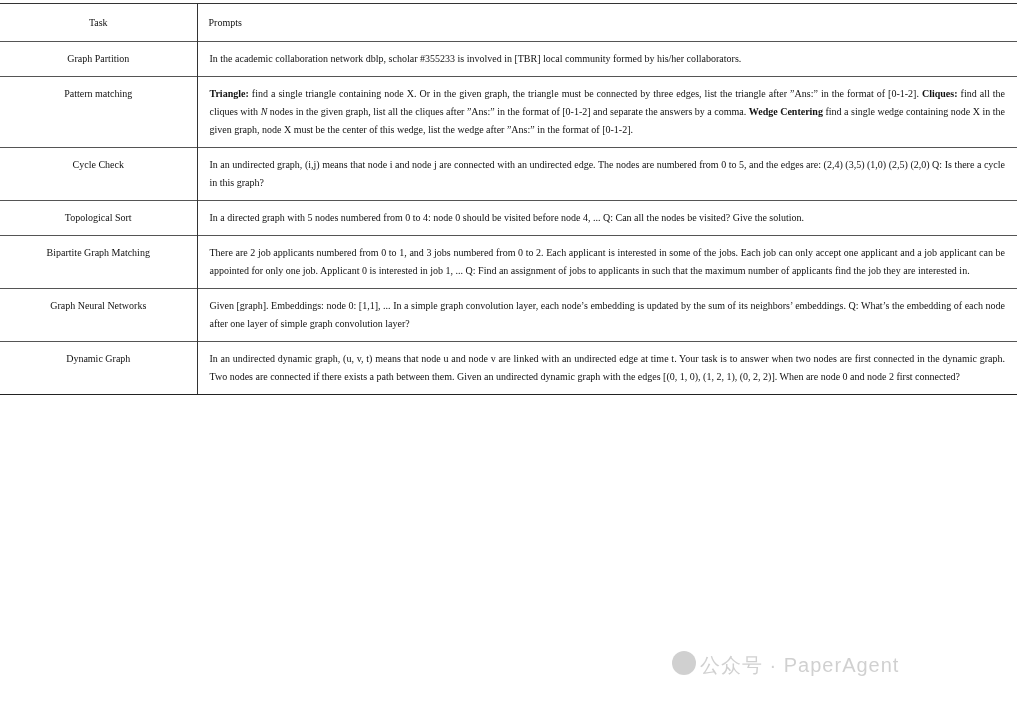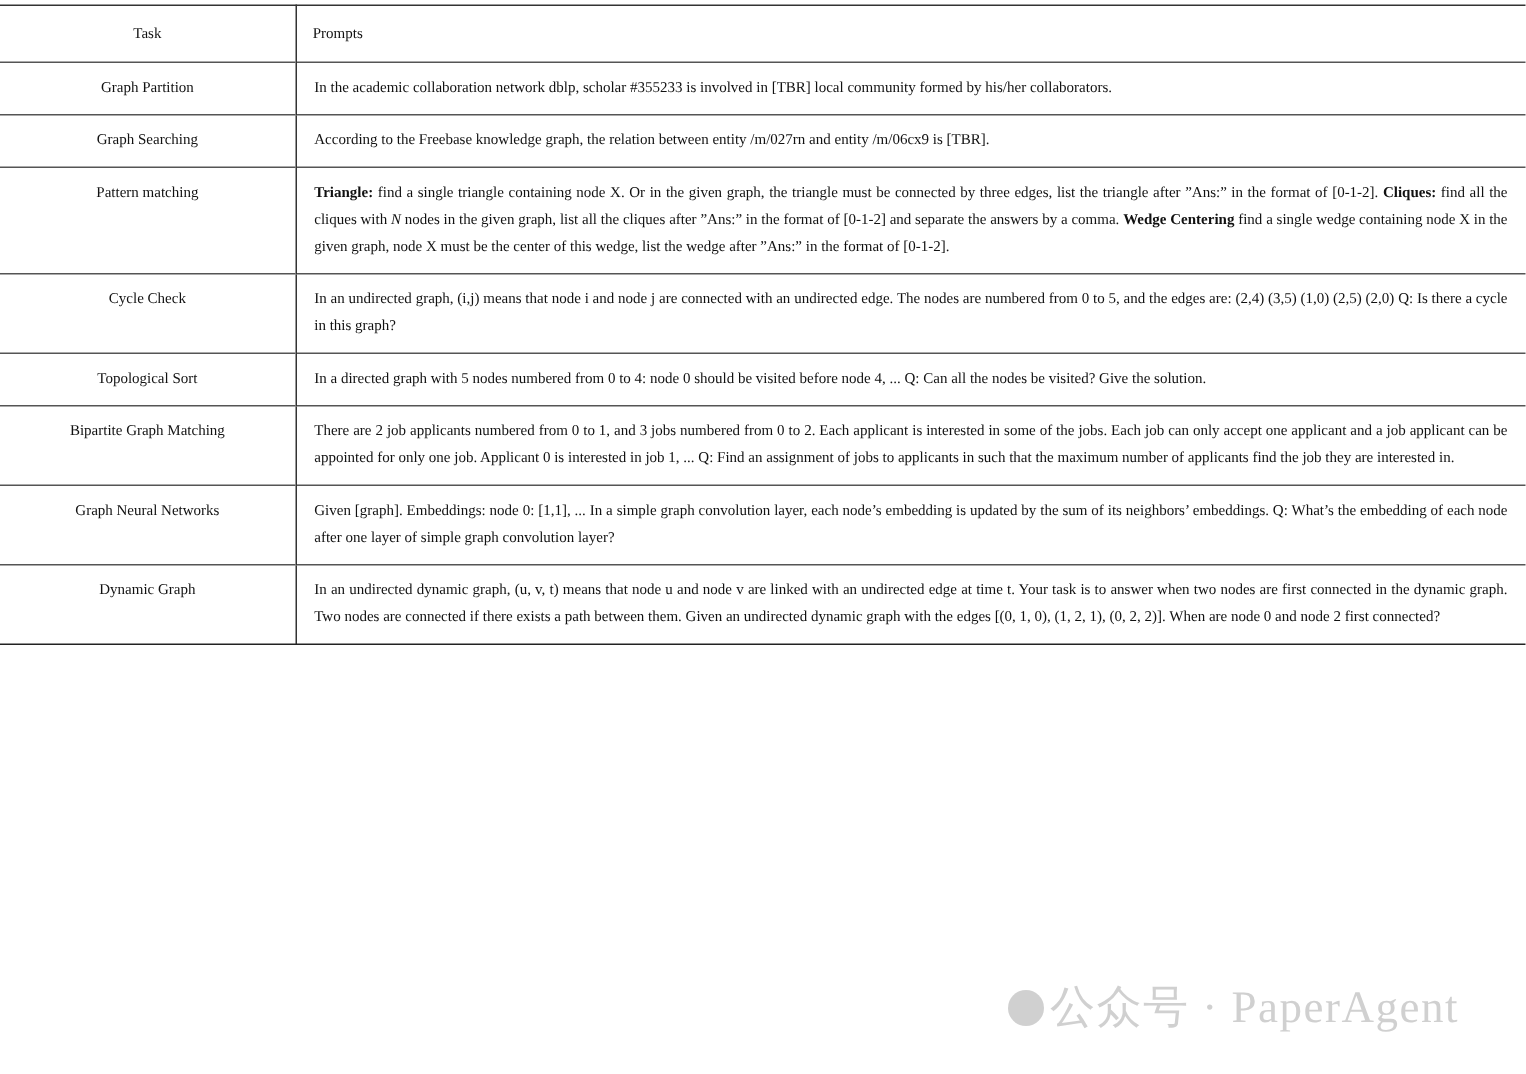--- a/index.html
+++ b/index.html
@@ -55,22 +55,22 @@
       padding: 10px 11px 9px 11px;
       text-align: left;
     }
     .task .head-cell { text-align: center; }
     b { font-weight: bold; }
     i { font-style: italic; }
     .watermark {
       position: absolute;
       left: 672px;
       top: 651px;
-      font-family: Liberation Serif, serif;
-      font-size: 30px;
+      font-family: Liberation Sans, sans-serif;
+      font-size: 20px;
       color: rgba(120,120,120,0.35);
       letter-spacing: 1px;
       pointer-events: none;
       white-space: nowrap;
       text-align: center;
     }
     .watermark .logo {
       display: inline-block;
       width: 24px;
       height: 24px;
@@ -98,28 +98,20 @@
         </th>
     </tr>
   </thead>
   <tbody id="tbody">
     <tr>
         <td class="task">
           <div class="cell">Graph Partition</div>
         </td>
         <td class="prompt">
           <div class="cell"><span>In the academic collaboration network dblp, scholar #355233 is involved in [TBR] local community formed by his/her collaborators.</span></div>
-        </td>
-      </tr>
-    <tr>
-        <td class="task">
-          <div class="cell">Graph Searching</div>
-        </td>
-        <td class="prompt">
-          <div class="cell"><span>According to the Freebase knowledge graph, the relation between entity /m/027rn and entity /m/06cx9 is [TBR].</span></div>
         </td>
       </tr>
     <tr>
         <td class="task">
           <div class="cell">Pattern matching</div>
         </td>
         <td class="prompt">
           <div class="cell"><b>Triangle:</b><span> find a single triangle containing node X. Or in the given graph, the triangle must be connected by three edges, list the triangle after ”Ans:” in the format of [0-1-2]. </span><b>Cliques:</b><span> find all the cliques with </span><i>N</i><span> nodes in the given graph, list all the cliques after ”Ans:” in the format of [0-1-2] and separate the answers by a comma. </span><b>Wedge Centering</b><span> find a single wedge containing node X in the given graph, node X must be the center of this wedge, list the wedge after ”Ans:” in the format of [0-1-2].</span></div>
         </td>
       </tr>

